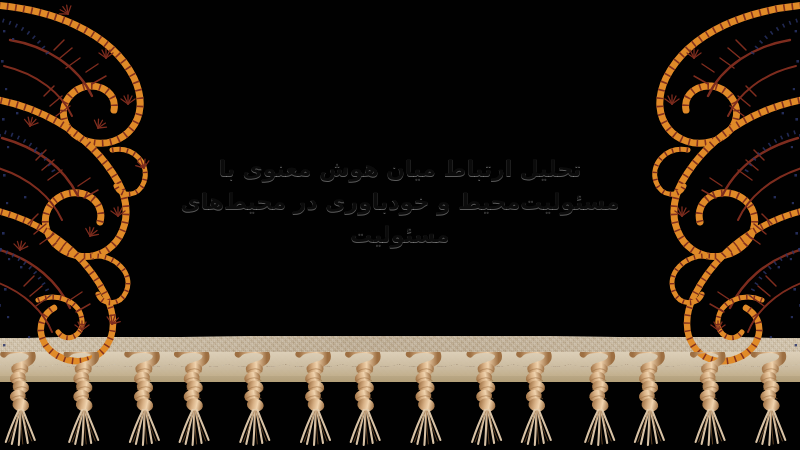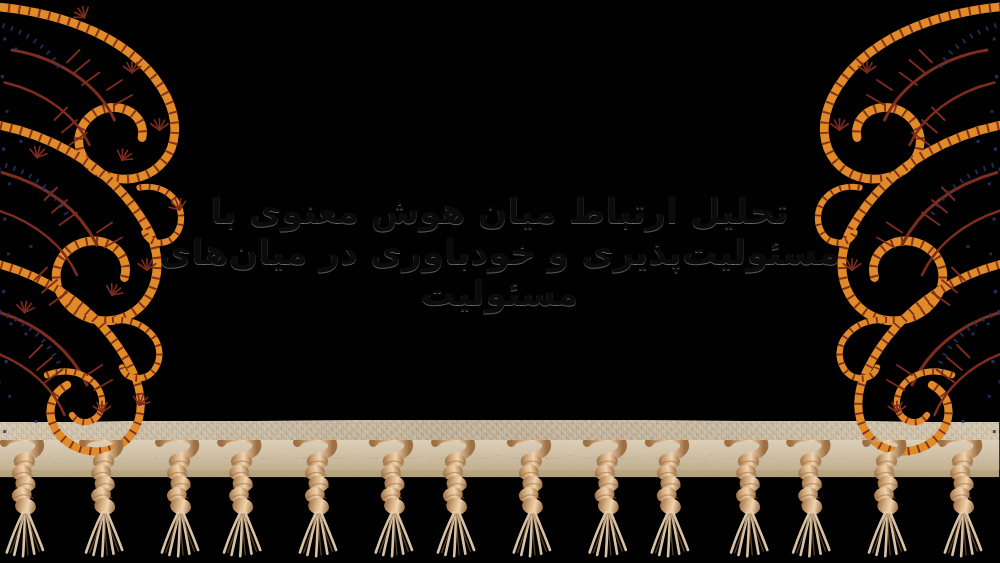--- a/index.html
+++ b/index.html
@@ -76,21 +76,21 @@
   .emb.left{left:-6px;}
   .emb.right{right:-6px;transform:scaleX(-1);}
 
   
   .title{
     position:absolute;
     left:0;right:0;top:152px;
     text-align:center;
     color:#0b0b0b;
     font-weight:bold;
-    font-size:28px;
+    font-size:22px;
     line-height:33px;
     letter-spacing:0;
     direction:rtl;
     text-shadow:0 1px 0 rgba(255,255,255,.35);
     padding:0 82px;
   }
   .title .ln{display:block;white-space:nowrap;}
 
   
   .fringe{position:absolute;left:0;top:352px;width:800px;height:98px;}
@@ -334,21 +334,21 @@
     </g>
     <g fill="none" stroke="#2a3468" stroke-width="4" stroke-dasharray="1.6 5.4" stroke-linecap="butt" opacity=".8">
       <path d="M-10 128 C 26 132, 50 150, 62 176"></path>
       <path d="M-8 246 C 24 252, 46 272, 56 296"></path>
       <path d="M-12 16 C 20 20, 42 34, 54 54"></path>
     </g>
   </svg>
 
   <div class="title">
     <span class="ln">تحلیل ارتباط میان هوش معنوی با</span>
-    <span class="ln">مسئولیت‌پذیری و خودباوری در میان‌های</span>
+    <span class="ln">مسئولیت‌محیط و خودباوری در محیط‌های</span>
     <span class="ln">مسئولیت</span>
   </div>
 
   <div class="fringe" id="fringe">
       <svg class="tassel" viewBox="0 0 44 96" style="left: -1px;">
       <defs>
         <linearGradient id="cg0" x1="0" y1="0" x2="1" y2="0">
           <stop offset="0%" stop-color="#9d6f42"></stop>
           <stop offset="38%" stop-color="#d9b287"></stop>
           <stop offset="62%" stop-color="#f0d3ae"></stop>

